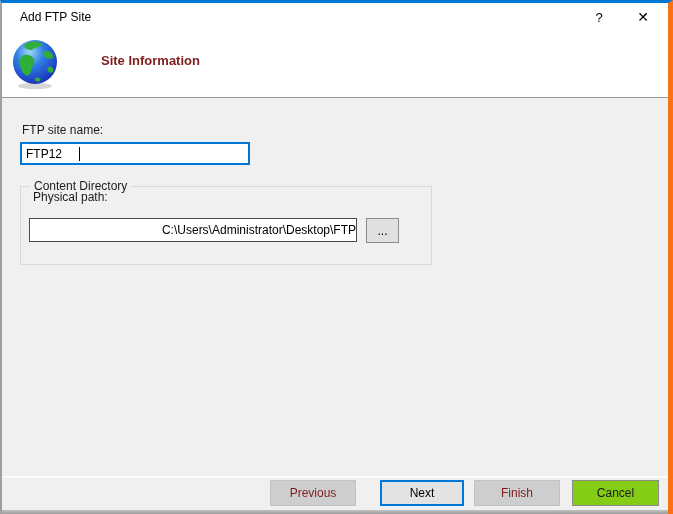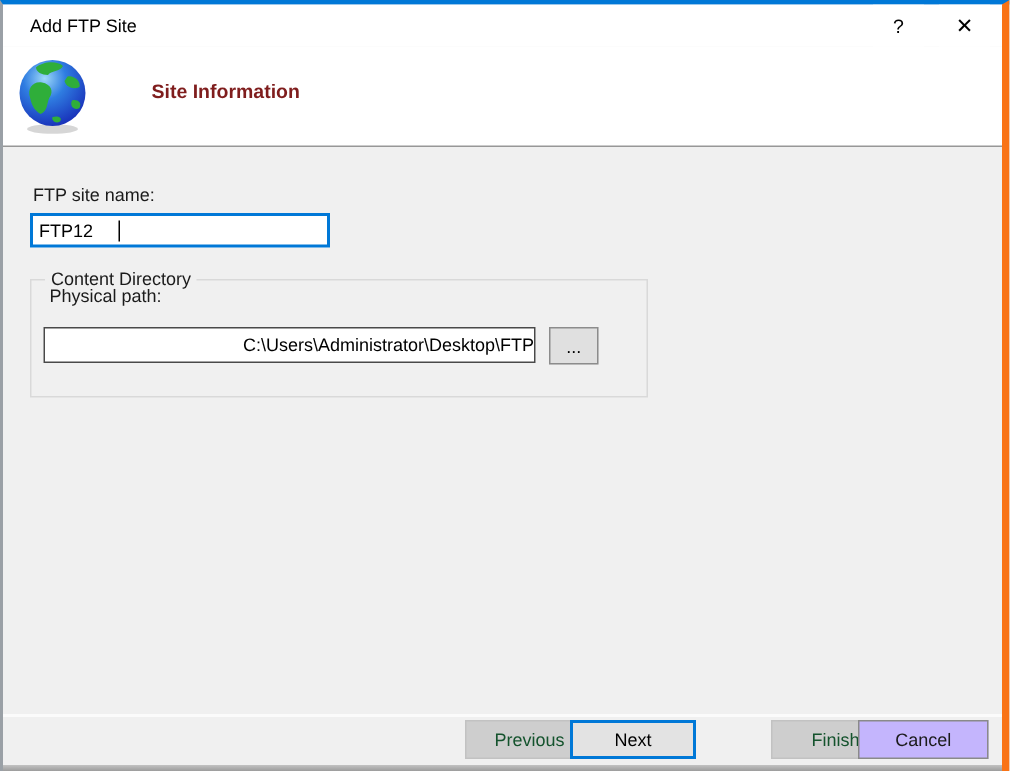--- a/index.html
+++ b/index.html
@@ -38,21 +38,21 @@
   
   .content { position:absolute; left:0; top:96px; width:100%; height:377px; background:#f0f0f0; }
 
   .field-label { position:absolute; font-size:12px; color:#1b1b1b; }
   .lbl-sitename { left:20px; top:24px; }
 
   .textbox {
     position:absolute; background:#ffffff; display:flex; align-items:center;
     padding-left:4px; font-size:12px; color:#000; cursor:text; white-space:pre;
   }
-  .tb-sitename { left:18px; top:43px; width:200px; height:23px; border:2px solid #0078d7;gap:16px; }
+  .tb-sitename { left:18px; top:43px; width:230px; height:23px; border:2px solid #0078d7;gap:16px; }
   .caret { display:inline-block; width:1px; height:14px; background:#000; margin-left:1px; }
 
   .groupbox {
     position:absolute; left:18px; top:87px; width:412px; height:79px;
     border:1px solid #d9d9d9;
     text-decoration:underline;
   }
   .groupbox .group-label {
     position:absolute; left:9px; top:-8px; background:#f0f0f0; padding:0 4px;
     font-size:12px; color:#1b1b1b;
@@ -63,23 +63,23 @@
     position:absolute; left:345px; top:31px; width:33px; height:25px;
     background:#e0e0e0; border:1px solid #8c8c8c; font-size:12px; color:#000;
     font-family:"Liberation Sans", sans-serif; cursor:pointer; line-height:10px;
   }
 
   
   .footer-sep { position:absolute; left:0; top:473px; width:100%; height:2px; background:#fbfbfb; }
   .buttonbar { position:absolute; left:0; top:475px; width:100%; height:32px; background:#f0f0f0; }
   .btn {
     position:absolute; top:2px; height:26px; font-family:"Liberation Sans", sans-serif;
-    font-size:12px; color:#1b1b1b; background:#c4b5fd; border:1px solid #8a8a8a; cursor:pointer;
+    font-size:12px; color:#1b1b1b; background:#84cc16; border:1px solid #8a8a8a; cursor:pointer;
   }
-  .btn:disabled, .btn.disabled { background:#cecece; border-color:#c2c2c2; color:#14532d; cursor:default;margin-left:40px; }
+  .btn:disabled, .btn.disabled { background:#cecece; border-color:#c2c2c2; color:#7f1d1d; cursor:default; }
   .btn-previous { left:268px; width:86px; }
   .btn-next { left:378px; width:84px; border:2px solid #0078d7; background:#e3e3e3; color:#000; }
   .btn-finish { left:472px; width:86px; }
   .btn-cancel { left:570px; width:87px; }
 
   .bottom-edge {
     position:absolute; left:0; top:507px; width:100%; height:7px;
     background:linear-gradient(#c2c2c2, #808080);
   }
 </style>

